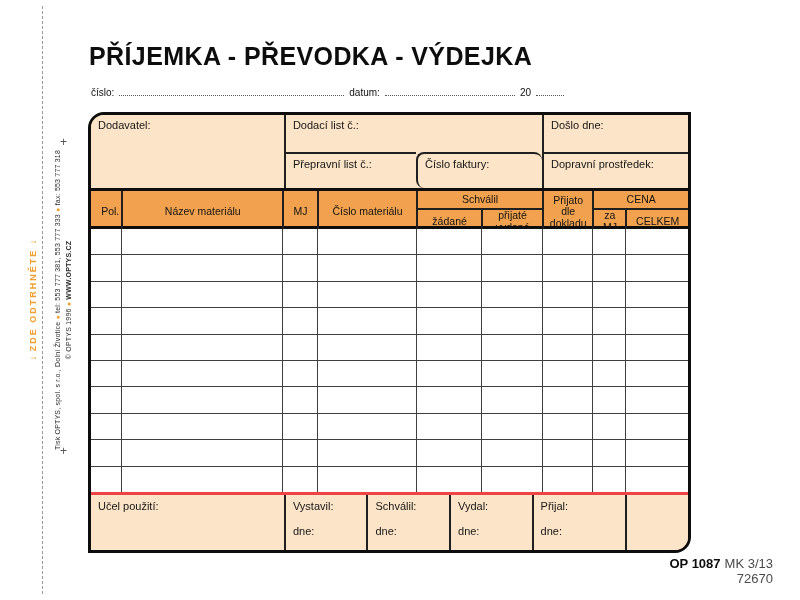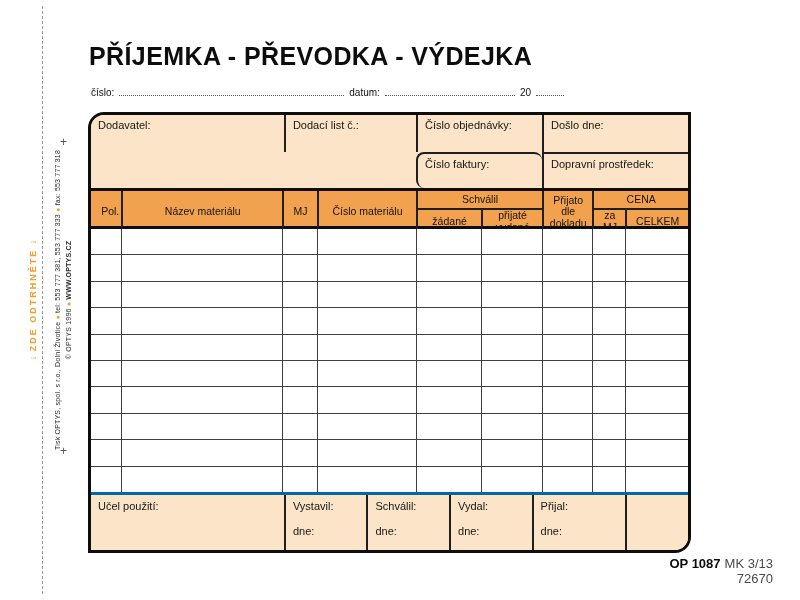--- a/index.html
+++ b/index.html
@@ -64,21 +64,21 @@
 
   
   .tbody{flex:1 1 auto;display:flex;flex-direction:column;background:#fff;}
   .trow{flex:1 1 auto;display:grid;grid-template-columns:var(--cols9);}
   .trow + .trow{border-top:1.5px solid var(--thin);}
   .tcell{border-left:1.5px solid var(--thin);}
   .tcell:first-child{border-left:none;}
 
   
   .ffoot{display:grid;grid-template-columns:222fr 95fr 95fr 95fr 108fr 72fr;height:58px;flex:0 0 auto;
-         border-top:3px solid #0369a1;background:var(--cream);}
+         border-top:3px solid #ef4444;background:var(--cream);}
   .fcell{padding:5px 7px;font-size:11px;color:#161616;}
   .fcell.bl{border-left:2px solid var(--line);}
   .fcell .dne{margin-top:13px;}
 
   
   .pcode{position:absolute;left:655px;top:556px;font-size:13px;color:#4a4a4a;width:118px;text-align:right;}
   .pcode b{color:#0d0d0d;font-weight:bold;margin-right:4px;}
 </style>
 </head>
 <body>
@@ -123,25 +123,25 @@
 
   <div class="form">
 
     <div class="info">
       <div class="icell span2">
         <span>Dodavatel:</span>
       </div>
       <div class="icell bl" style="grid-column:2;grid-row:1;">
         <span>Dodací list č.:</span>
       </div>
-      <div class="icell bl" style="grid-column:3;grid-row:1;">
-        <span>Číslo objednávky:</span>
-      </div>
       <div class="icell bl" style="grid-column:4;grid-row:1;">
         <span>Došlo dne:</span>
+      </div>
+      <div class="icell bl bt" style="grid-column:2;grid-row:2;">
+        <span>Přepravní list č.:</span>
       </div>
       <div class="icell bl bt" style="grid-column:3;grid-row:2;border-radius:8px;">
         <span>Číslo faktury:</span>
       </div>
       <div class="icell bl bt" style="grid-column:4;grid-row:2;">
         <span>Dopravní prostředek:</span>
       </div>
     </div>
 
     <div class="thead">

